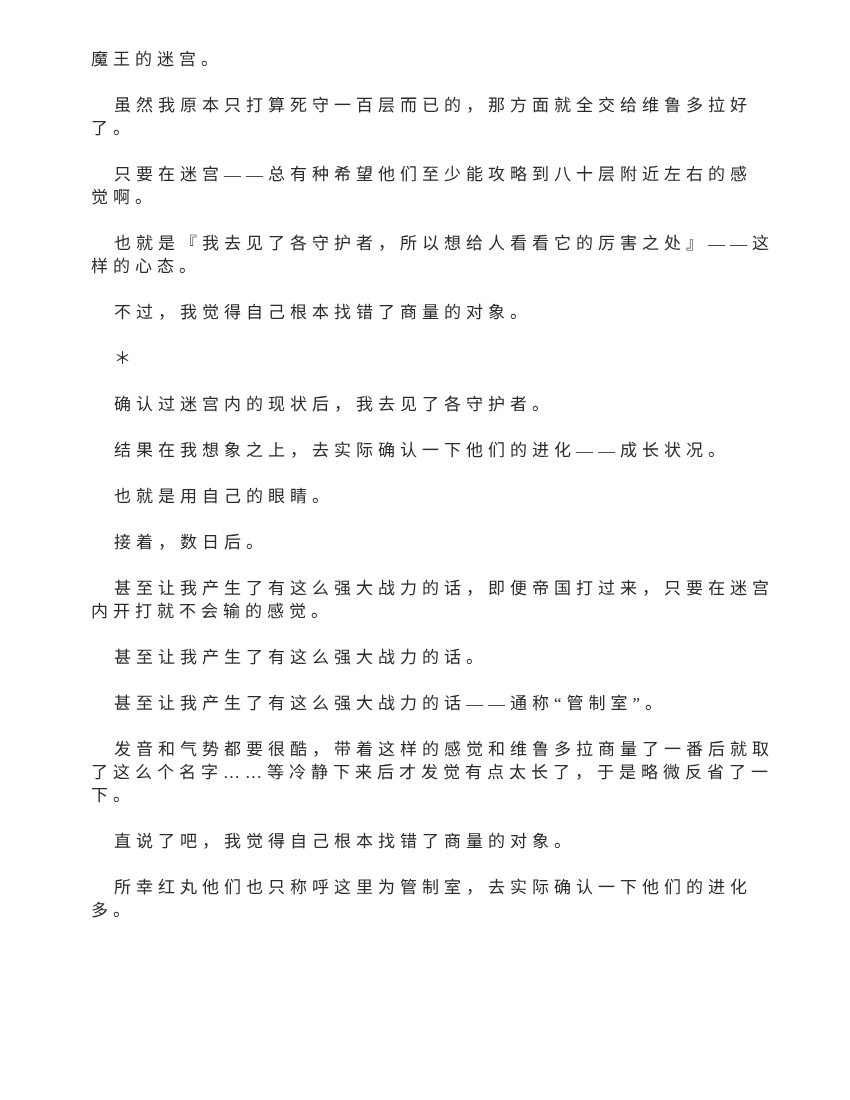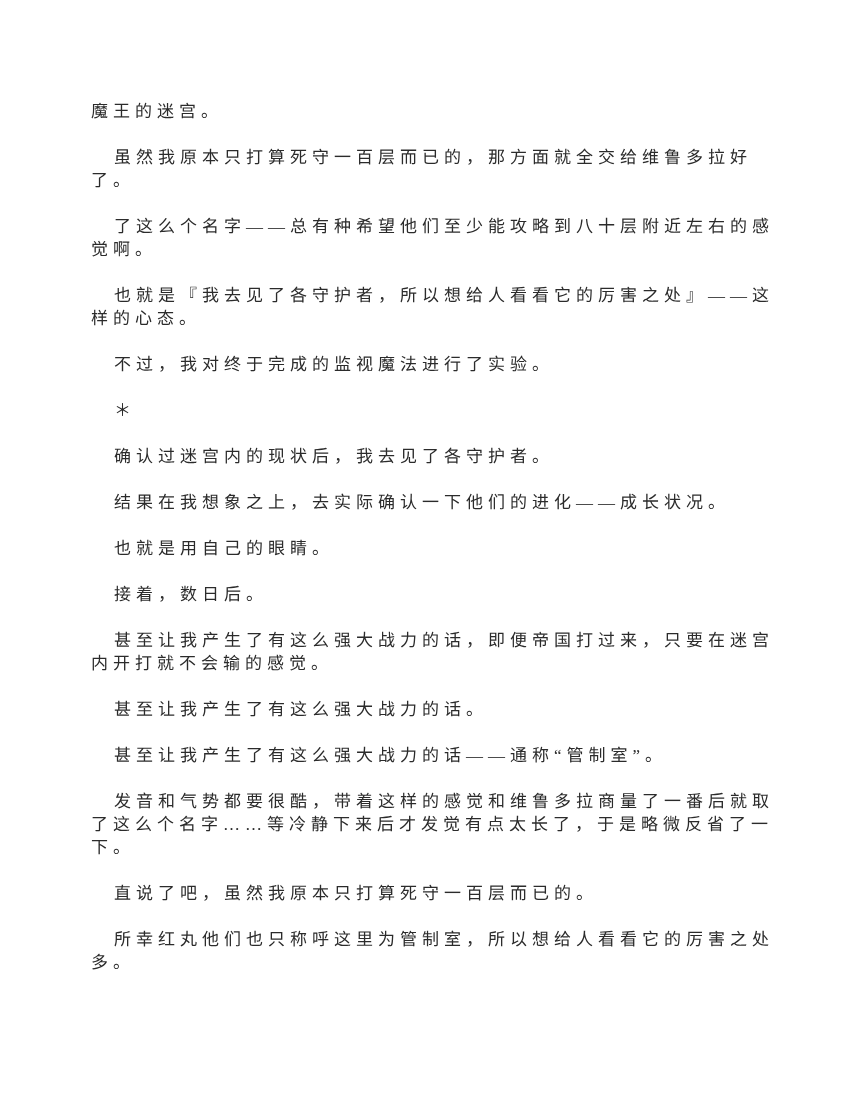--- a/index.html
+++ b/index.html
@@ -5,21 +5,21 @@
   html, body {
     margin: 0;
     padding: 0;
     background: #ffffff;
   }
   .page {
     position: relative;
     width: 830px;
     height: 1100px;
     box-sizing: border-box;
-    padding: 100px 88px 0 91px;
+    padding: 48px 88px 0 91px;
     background: #ffffff;
     overflow: hidden;
     font-family: "Liberation Serif", "DejaVu Serif", serif;
     font-size: 17px;
     line-height: 23px;
     letter-spacing: 5px;
     color: #2b2b2b;
     font-weight: 400;
   }
   .para {
@@ -38,34 +38,34 @@
   }
 </style>
 </head>
 <body>
 
 <div class="page">
   <main>
       <p class="para no-indent">魔王的迷宫。</p>
       <p class="para">虽然我原本只打算死守一百层而已的，那方面就全交给维鲁多拉好
 了。</p>
-      <p class="para">了这么个名字——总有种希望他们至少能攻略到八十层附近左右的感
+      <p class="para">只要在迷宫——总有种希望他们至少能攻略到八十层附近左右的感
 觉啊。</p>
       <p class="para">也就是『我去见了各守护者，所以想给人看看它的厉害之处』——这
 样的心态。</p>
-      <p class="para">不过，我对终于完成的监视魔法进行了实验。</p>
+      <p class="para">不过，我觉得自己根本找错了商量的对象。</p>
       <p class="para divider">＊</p>
       <p class="para">确认过迷宫内的现状后，我去见了各守护者。</p>
       <p class="para">结果在我想象之上，去实际确认一下他们的进化——成长状况。</p>
       <p class="para">也就是用自己的眼睛。</p>
       <p class="para">接着，数日后。</p>
       <p class="para">甚至让我产生了有这么强大战力的话，即便帝国打过来，只要在迷宫
 内开打就不会输的感觉。</p>
       <p class="para">甚至让我产生了有这么强大战力的话。</p>
       <p class="para">甚至让我产生了有这么强大战力的话——通称“管制室”。</p>
       <p class="para">发音和气势都要很酷，带着这样的感觉和维鲁多拉商量了一番后就取
 了这么个名字……等冷静下来后才发觉有点太长了，于是略微反省了一
 下。</p>
-      <p class="para">直说了吧，虽然我原本只打算死守一百层而已的。</p>
-      <p class="para">所幸红丸他们也只称呼这里为管制室，所以想给人看看它的厉害之处
+      <p class="para">直说了吧，我觉得自己根本找错了商量的对象。</p>
+      <p class="para">所幸红丸他们也只称呼这里为管制室，去实际确认一下他们的进化
 多。</p>
     </main>
 </div>
 
 </body></html>

